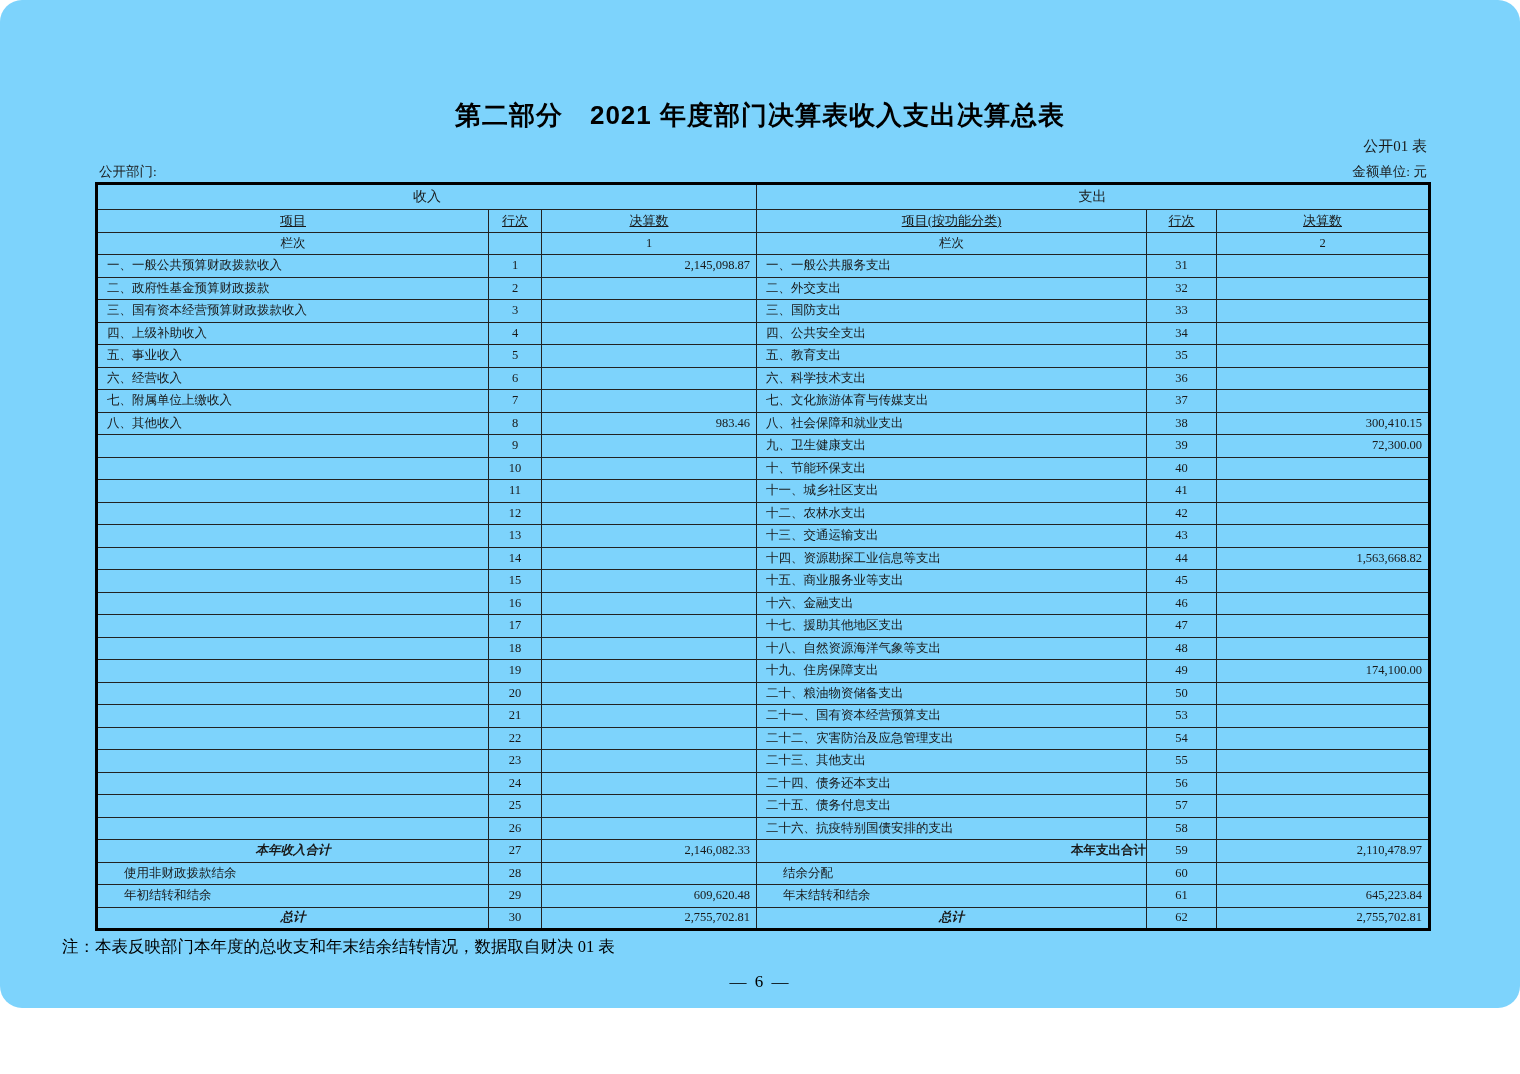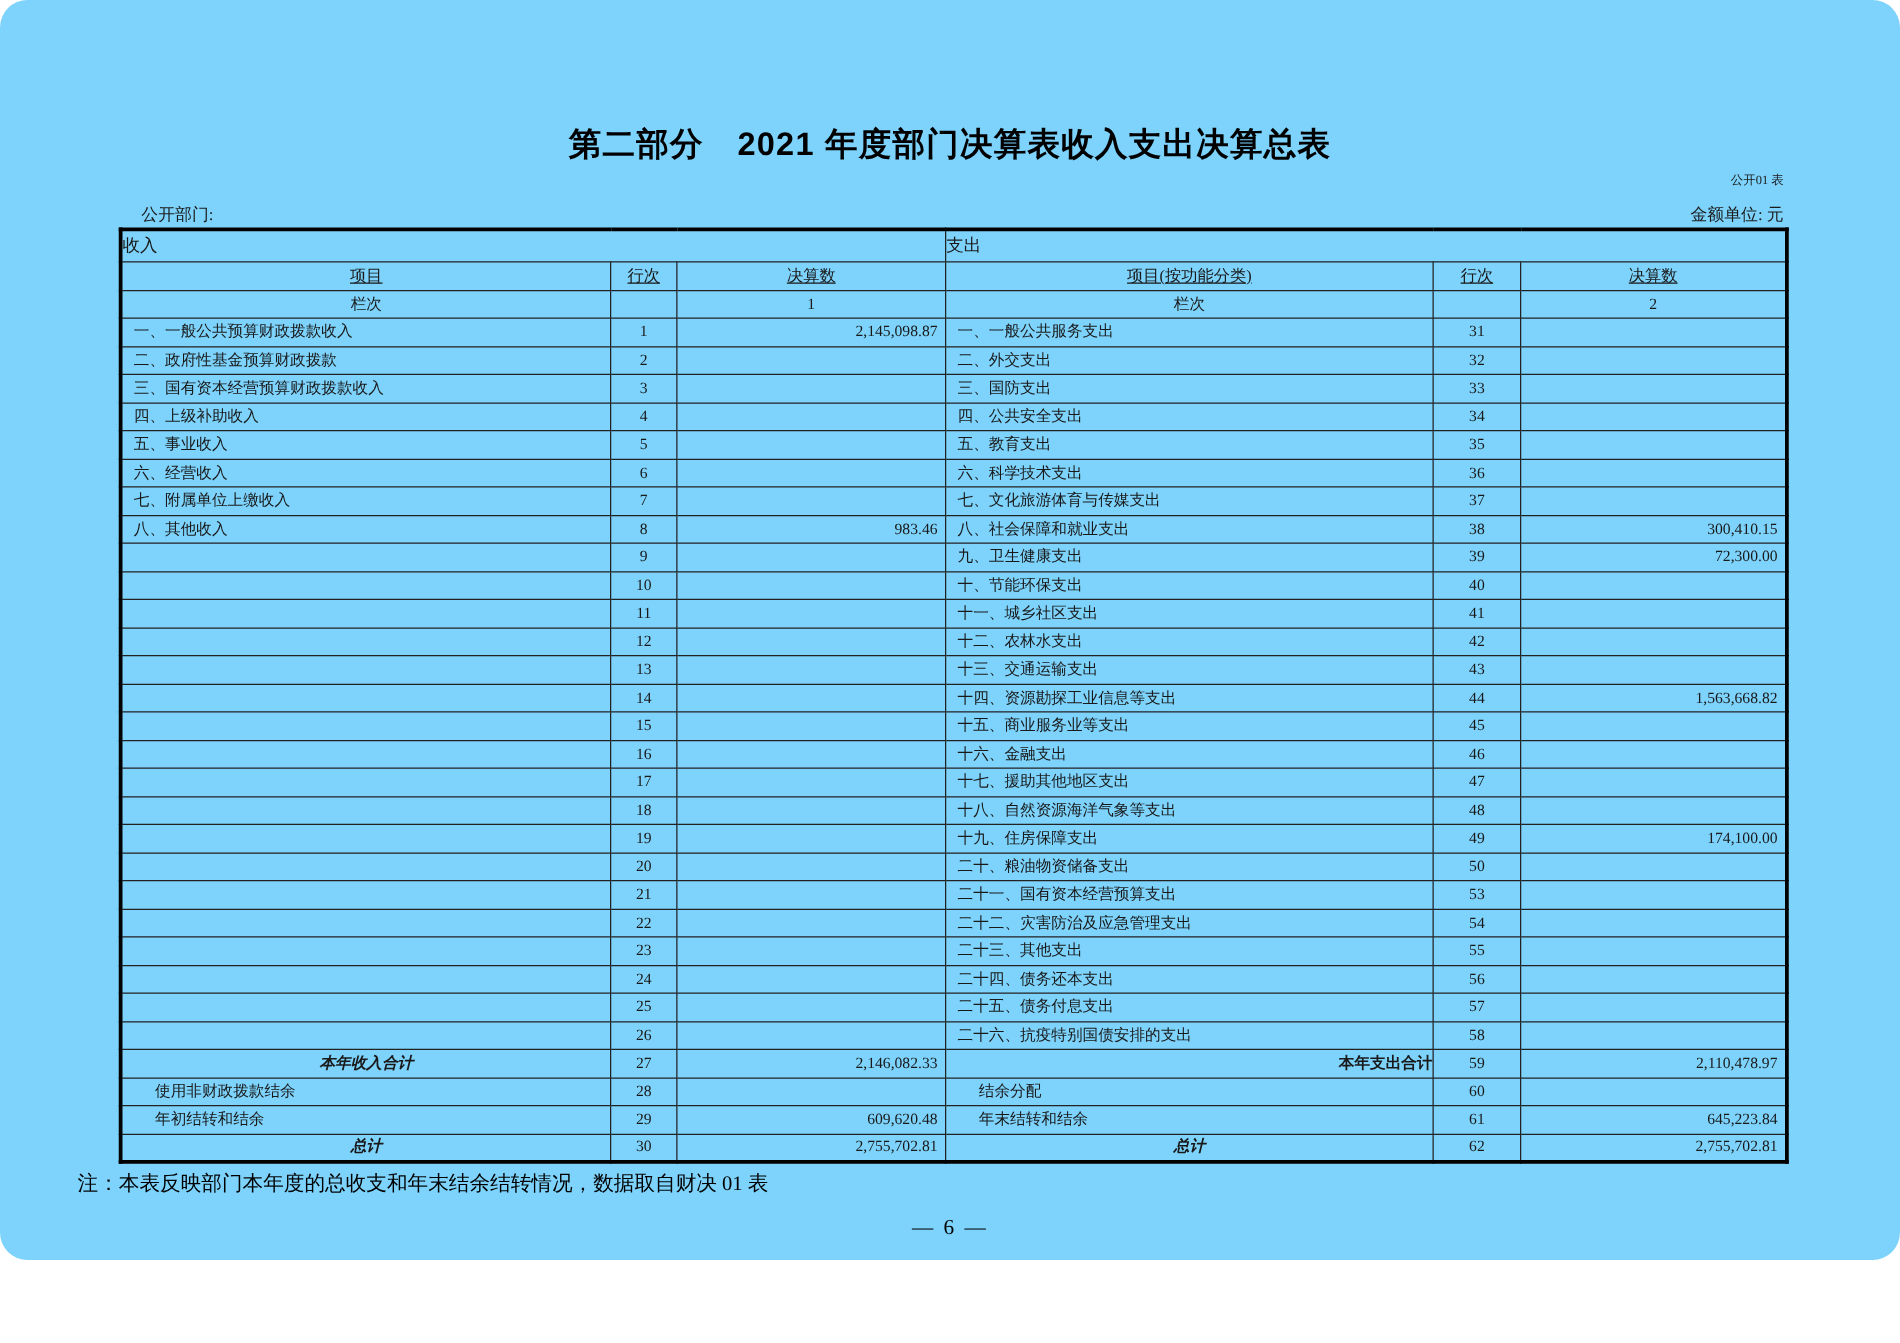--- a/index.html
+++ b/index.html
@@ -20,45 +20,45 @@
     text-align: center;
     font-family: "Liberation Sans", "DejaVu Sans", sans-serif;
     font-weight: bold;
     font-size: 26px;
     letter-spacing: 1px;
     color: #000;
   }
   .table-code {
     position: absolute;
     top: 137px; right: 93px;
-    font-size: 10px;
+    font-size: 15px;
   }
   .meta-row {
     position: absolute;
-    top: 163px; left: 113px; right: 93px;
+    top: 163px; left: 99px; right: 93px;
     display: flex;
     justify-content: space-between;
     font-size: 13.5px;
   }
   table.main {
     position: absolute;
     top: 182px; left: 95px;
     width: 1333px;
     border-collapse: collapse;
     table-layout: fixed;
     border: 3px solid #000;
   }
   table.main td {
     border: 1px solid #222;
     font-size: 12.5px;
     overflow: hidden;
     white-space: nowrap;
     color: #191919;
   }
-  tr.sec-header td { height: 26px; font-size: 14px; }
+  tr.sec-header td { height: 26px; text-align: center; font-size: 14px; }
   tr.col-header td { height: 23px; text-align: center; font-size: 13px; text-decoration: underline; }
   tr.lanci-row td  { height: 22px; text-align: center; font-size: 12.5px; }
   tr.data-row td   { height: 22.5px; }
   td.label  { text-align: left; padding-left: 9px; }
   td.indent { padding-left: 26px; }
   td.total-center { text-align: center; font-weight: bold; padding-left: 0; font-size: 13px; font-style: italic; }
   td.total-left   { text-align: right; font-weight: bold; font-size: 13px; }
   td.line   { text-align: center; }
   td.amount { text-align: right; padding-right: 6px; }
   .note {

